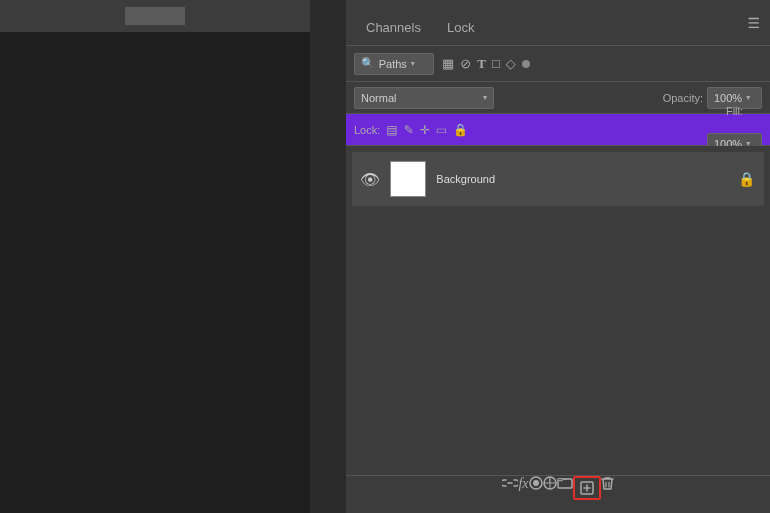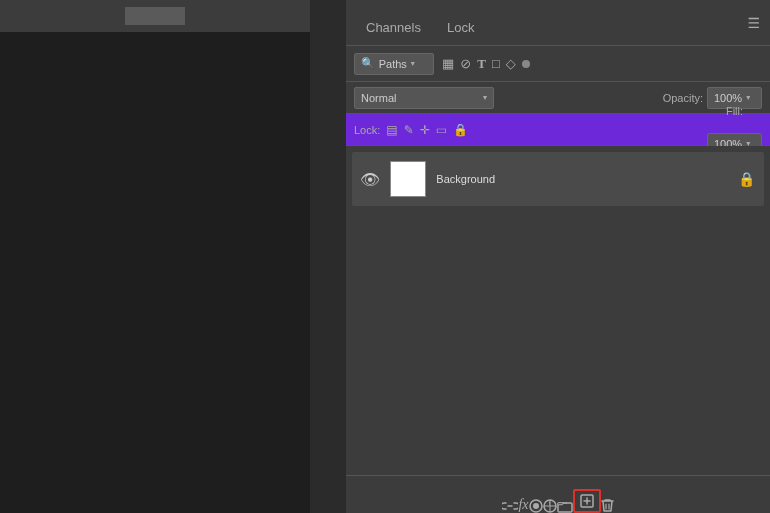--- a/index.html
+++ b/index.html
@@ -289,21 +289,21 @@
       color: #aaa;
       font-size: 14px;
     }
 
     
     .bottom-toolbar {
       height: 38px;
       background: #3c3c3c;
       border-top: 1px solid #555;
       display: flex;
-      align-items: flex-end;
+      align-items: flex-start;
       justify-content: center;
       gap: 0;
       padding: 0 10px;
     }
 
     .bottom-icon {
       color: #aaa;
       font-size: 14px;
       cursor: pointer;
       display: flex;

